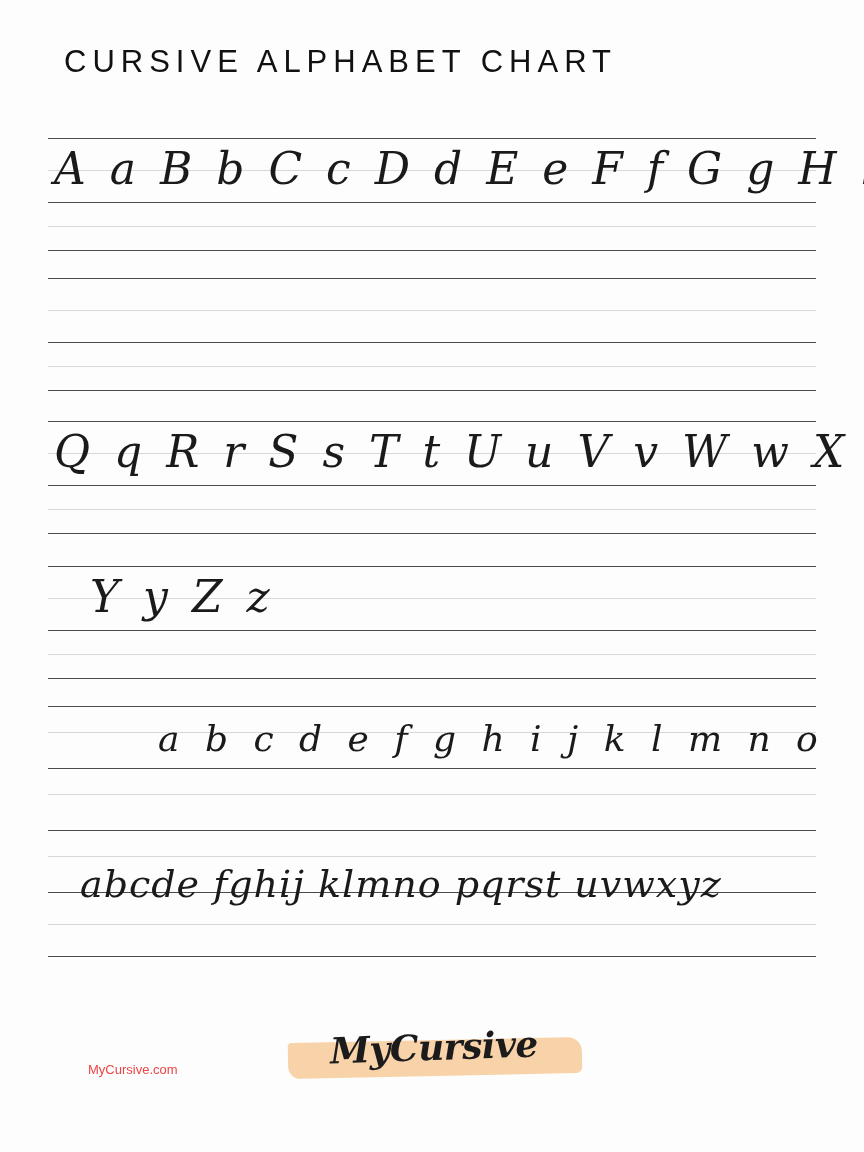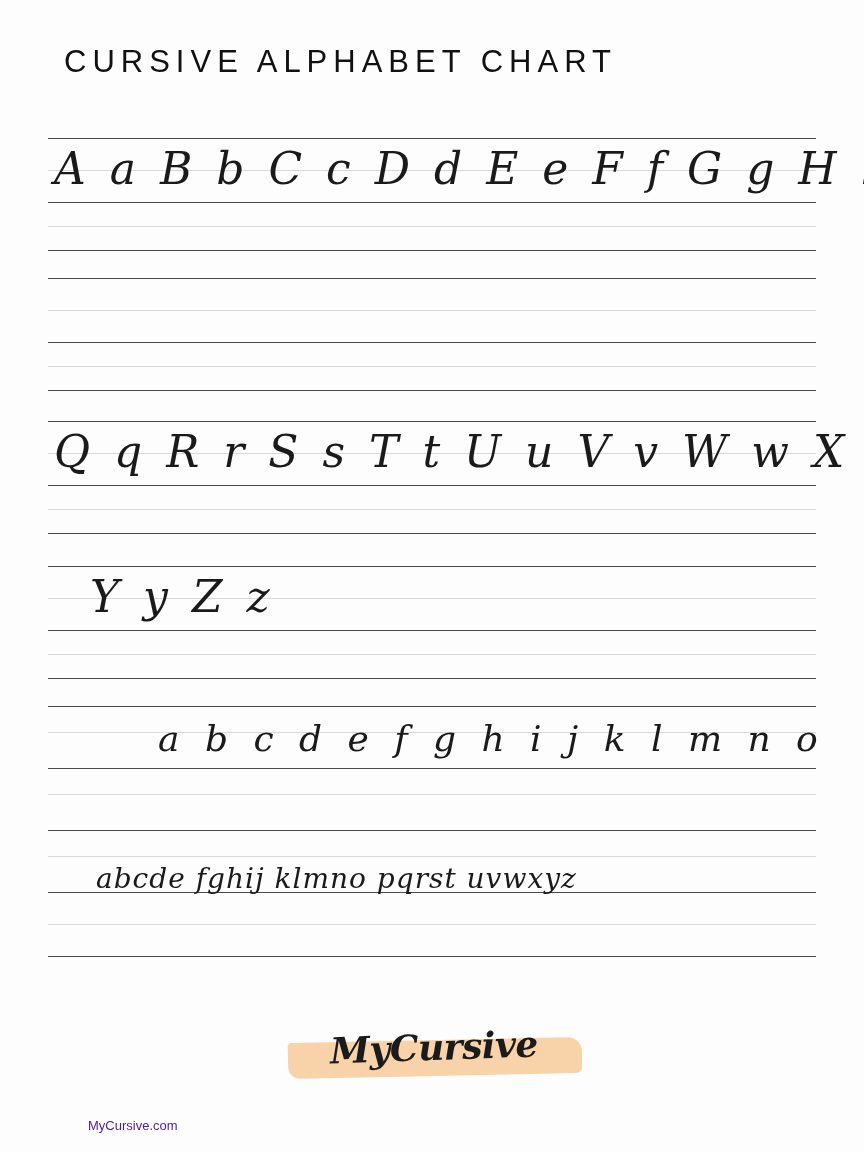--- a/index.html
+++ b/index.html
@@ -67,32 +67,31 @@
   }
   .cursive.big {
     font-size: 44px;
     letter-spacing: 5px;
   }
   .cursive.small {
     font-size: 36px;
     letter-spacing: 7px;
   }
   .cursive.tight {
-    font-size: 28px;
+    font-size: 38px;
     letter-spacing: 1px;
-    margin-left: 16px;
   }
 
   
   .footer-site {
     position: absolute;
     left: 88px;
-    top: 1118px;
+    top: 1062px;
     font-size: 13px;
-    color: #4c1d95;
+    color: #ef4444;
     font-family: "Liberation Sans", sans-serif;
   }
   .brand-wrap {
     position: absolute;
     left: 288px;
     top: 1018px;
     width: 300px;
     height: 64px;
   }
   .brand-swash {

